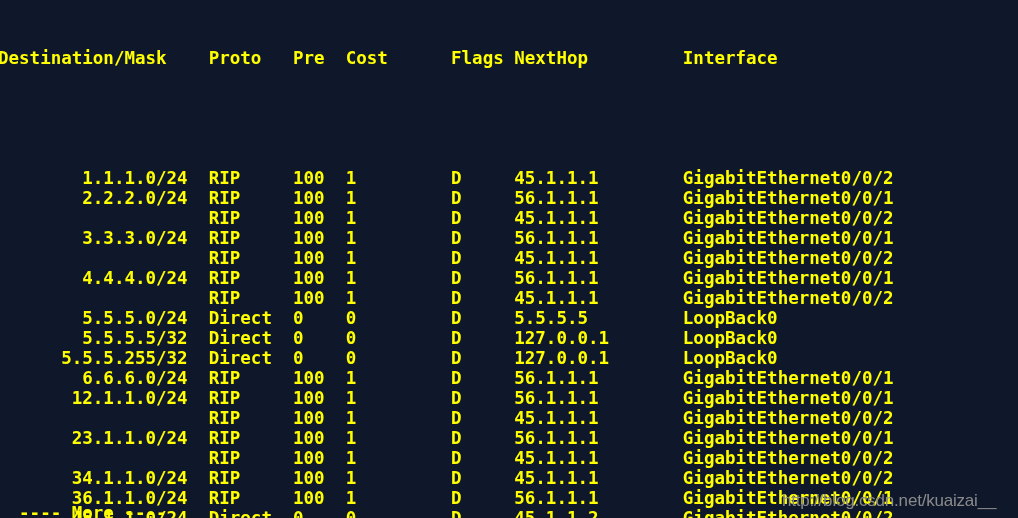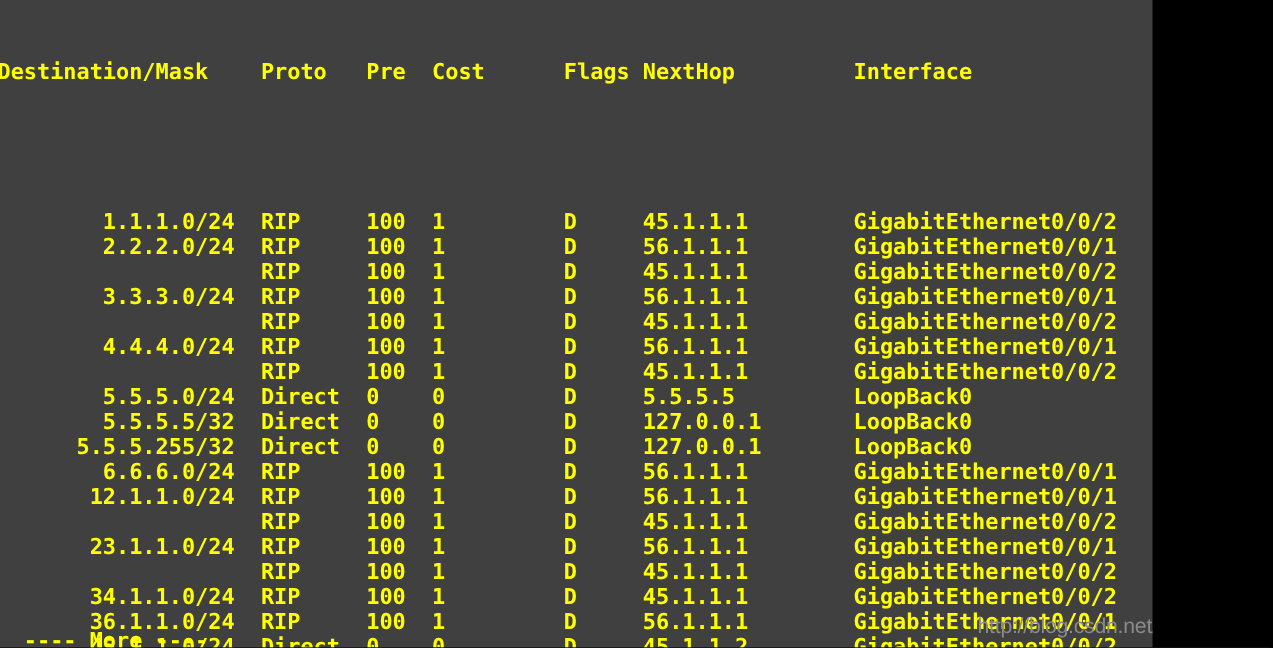--- a/index.html
+++ b/index.html
@@ -8,23 +8,23 @@
     background: #000000;
   }
   body {
     width: 1018px;
     height: 518px;
     overflow: hidden;
     font-family: "DejaVu Sans Mono", "Liberation Mono", monospace;
   }
   #terminal {
     position: relative;
-    width: 922px;
+    width: 1018px;
     height: 518px;
-    background: #404040;
+    background: #0f172a;
     overflow: hidden;
   }
   .screen {
     position: absolute;
     left: -2px;
     top: 8px;
     width: 1024px;
     color: #ffff00;
     font-family: "DejaVu Sans Mono", "Liberation Mono", monospace;
     font-size: 17.5px;

